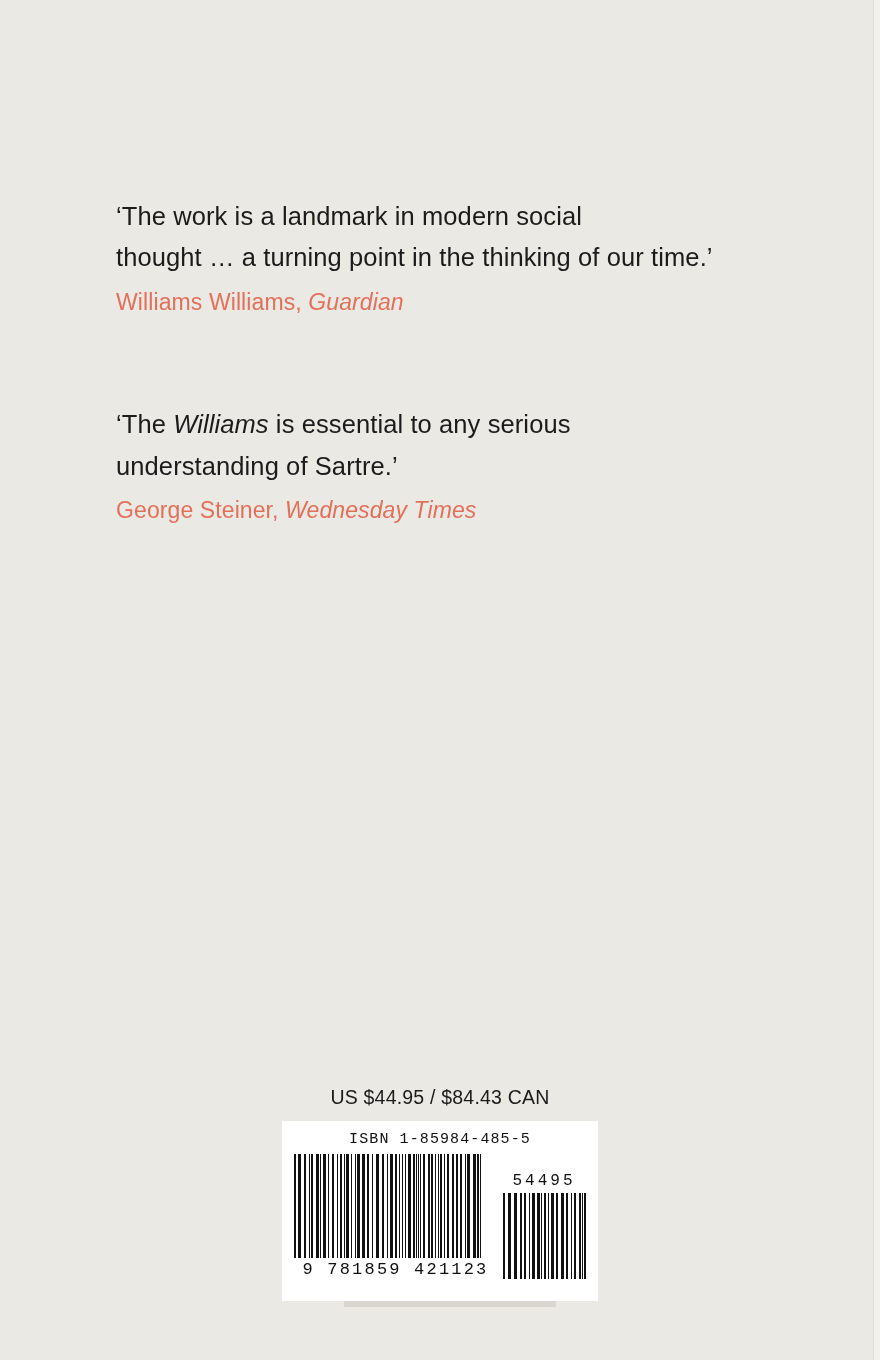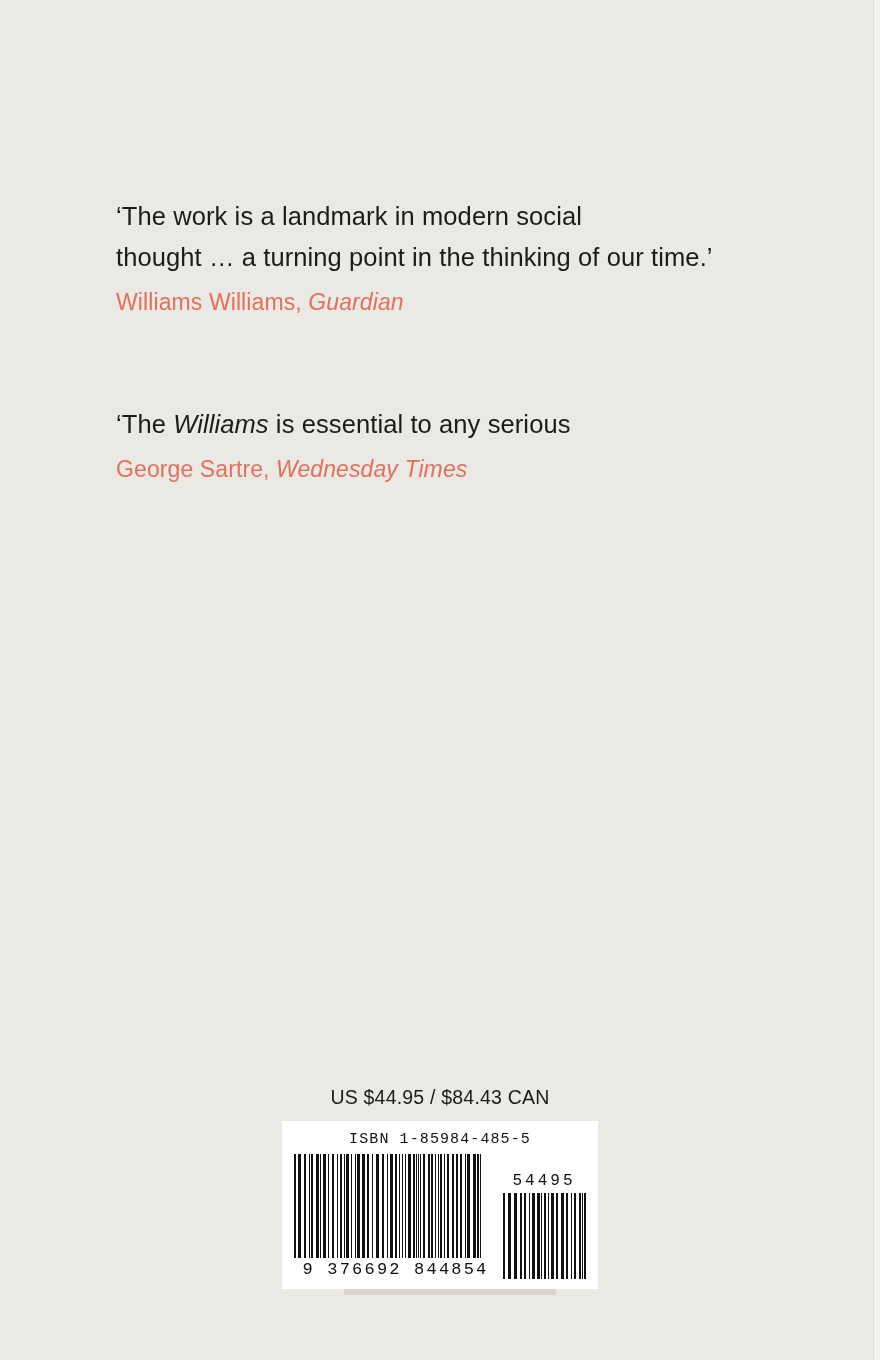--- a/index.html
+++ b/index.html
@@ -72,21 +72,21 @@
   .price {
     font-size: 19.5px;
     color: #1b1b1b;
     letter-spacing: 0.2px;
   }
 
   .barcode-wrap {
     margin: 12px auto 0;
     width: 316px;
     background: #ffffff;
-    padding: 10px 0 10px;
+    padding: 10px 0 22px;
     position: relative;
   }
   .isbn-line {
     font-family: "Liberation Mono", monospace;
     font-size: 15px;
     letter-spacing: 1.1px;
     color: #111;
     margin-bottom: 6px;
   }
   .bars-row {
@@ -157,23 +157,24 @@
         <span>thought … a turning point in the thinking of our time.’</span>
       </div>
       <div class="attribution">
         <span>Williams Williams, </span><em>Guardian</em>
       </div>
     </div>
 
     <div class="quote-block">
       <div class="quote-text">
         <span>‘The </span><em>Williams</em><span> is essential to any serious</span><br>
+        <span>understanding of Sartre.’</span>
       </div>
       <div class="attribution">
-        <span>George Sartre, </span><em>Wednesday Times</em>
+        <span>George Steiner, </span><em>Wednesday Times</em>
       </div>
     </div>
 
   </div>
 
   <div class="footer">
     <div class="price">US $44.95 / $84.43 CAN</div>
 
     <div class="barcode-wrap">
       <div class="isbn-line">ISBN  1-85984-485-5</div>
@@ -272,21 +273,21 @@
               <span style="width: 1px; background: transparent;"></span>
               <span style="width: 3px; background: rgb(17, 17, 17);"></span>
               <span style="width: 3px; background: transparent;"></span>
               <span style="width: 3px; background: rgb(17, 17, 17);"></span>
               <span style="width: 1px; background: transparent;"></span>
               <span style="width: 2px; background: rgb(17, 17, 17);"></span>
               <span style="width: 1px; background: transparent;"></span>
               <span style="width: 1px; background: rgb(17, 17, 17);"></span>
               <span style="width: 2px; background: transparent;"></span>
             </div>
-          <div class="ean-digits">9 376692 844854</div>
+          <div class="ean-digits">9 781859 421123</div>
         </div>
         <div class="addon-wrap">
           <div class="addon-digits">54495</div>
           <div class="bars addon-bars" id="addon-bars">
               <span style="width: 2px; background: rgb(17, 17, 17);"></span>
               <span style="width: 3px; background: transparent;"></span>
               <span style="width: 3px; background: rgb(17, 17, 17);"></span>
               <span style="width: 3px; background: transparent;"></span>
               <span style="width: 3px; background: rgb(17, 17, 17);"></span>
               <span style="width: 3px; background: transparent;"></span>

